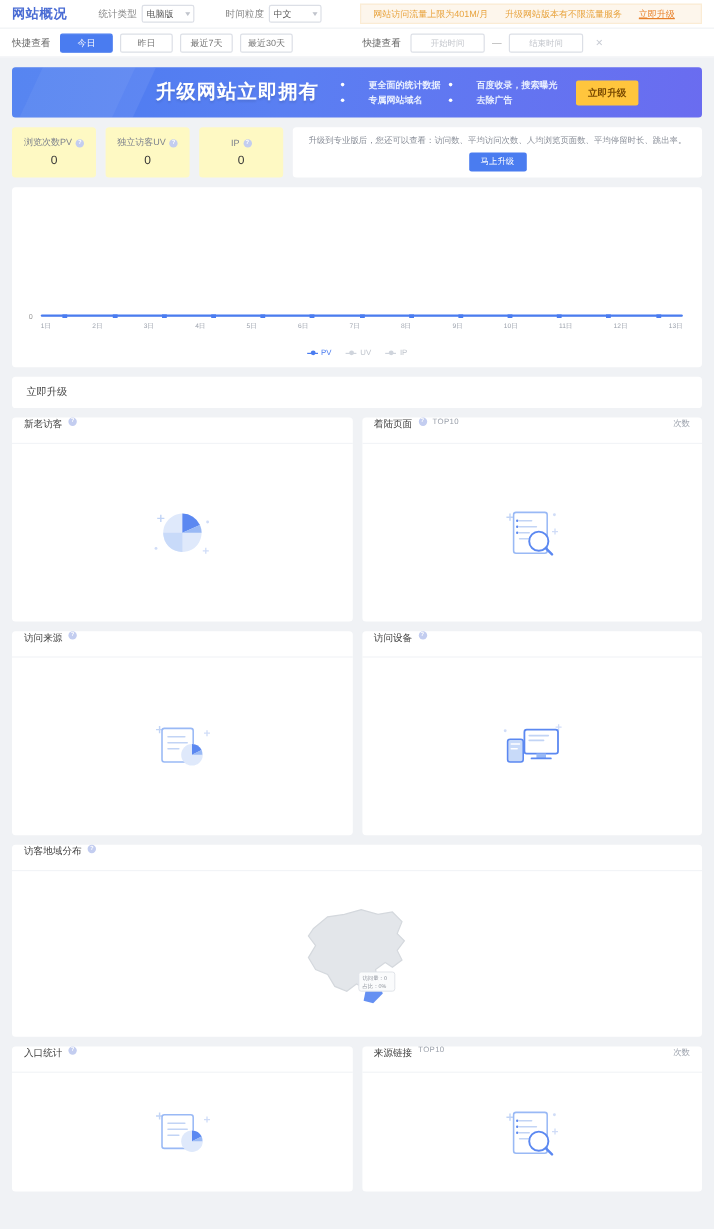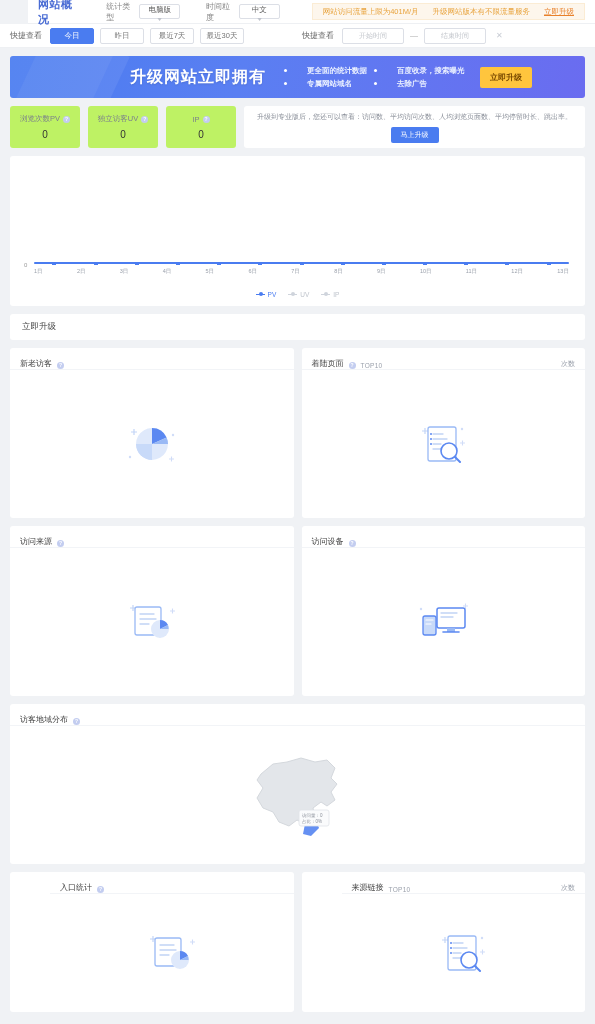--- a/index.html
+++ b/index.html
@@ -9,29 +9,29 @@
     font-family: "Liberation Sans", "DejaVu Sans", sans-serif;
     font-size: 11px;
     color: #333;
     overflow: hidden;
   }
   .page { width: 595px; height: 1024px; position: relative; }
 
   
   .topbar {
     background: #fff; height: 24px; display: flex; align-items: center;
-    padding: 0 10px; gap: 26px; border-bottom: 1px solid #eef0f3; margin-left: 28px;
+    padding: 0 10px; gap: 26px; border-bottom: 1px solid #eef0f3;
   }
   .page-title { color: #4a6cd4; font-size: 11px; font-weight: bold; letter-spacing: .5px; }
   .fld { display: flex; align-items: center; gap: 4px; }
   .fld-label { color: #888; font-size: 8px; }
   .select {
     width: 44px; height: 15px; border: 1px solid #dcdfe6; border-radius: 2px;
     background: #fff; display: flex; align-items: center; justify-content: space-between;
-    padding: 0 3px; font-size: 7.5px; color: #5a5a5a; flex-direction: column;
+    padding: 0 3px; font-size: 7.5px; color: #5a5a5a;
   }
   .caret { color: #c0c4cc; font-size: 6px; transform: scaleX(1.4); }
   .promo-strip {
     margin-left: 6px; background: #fdf6ec; border: 1px solid #fbecd4;
     height: 17px; display: flex; align-items: center; gap: 14px;
     padding: 0 10px; flex: 1;
   }
   .promo-text { color: #e8a33d; font-size: 7.5px; white-space: nowrap; text-align: center; }
   .promo-link { color: #e8802a; font-size: 7.5px; text-decoration: underline; white-space: nowrap; }
 
@@ -87,21 +87,21 @@
   .dot { width: 3px; height: 3px; border-radius: 50%; background: #fff; display: inline-block; }
   .banner-btn {
     position: relative; margin-left: 10px; background: #ffc53d; color: #7a4a00;
     font-size: 8px; font-weight: bold; border-radius: 2px;
     padding: 5px 10px; white-space: nowrap;
   }
 
   
   .statrow { display: flex; gap: 8px; margin-top: 8px; }
   .statcard {
-    width: 70px; height: 42px; background: #bef264; border-radius: 3px;
+    width: 70px; height: 42px; background: #fef9c3; border-radius: 3px;
     display: flex; flex-direction: column; align-items: center; justify-content: center; gap: 5px;
   }
   .stat-label { font-size: 7.5px; color: #7a7f8c; display: flex; align-items: center; gap: 3px; }
   .info-icon {
     width: 7px; height: 7px; border-radius: 50%; background: #c3cdf0; color: #fff;
     font-size: 5px; line-height: 7px; text-align: center; font-weight: bold;
   }
   .stat-value { font-size: 10px; color: #333; }
   .upsell {
     flex: 1; background: #fff; border-radius: 3px;
@@ -151,23 +151,23 @@
     background: #fff; border-radius: 3px; margin-top: 8px; height: 26px;
     display: flex; align-items: center; padding: 0 12px;
     font-size: 8.5px; color: #444;
   }
 
   
   .grid { display: flex; gap: 8px; margin-top: 8px; }
   .card { background: #fff; border-radius: 3px; flex: 1; display: flex; flex-direction: column; }
   .card.tall { height: 170px; }
   .card.map { height: 160px; }
-  .card.bottom { height: 140px; padding-left: 40px; }
+  .card.bottom { height: 121px; }
   .card-head {
-    height: 22px; display: flex; align-items: flex-end; gap: 5px;
+    height: 22px; display: flex; align-items: flex-start; gap: 5px;
     padding: 0 10px; border-bottom: 1px solid #f2f4f7;
   }
   .card-title { font-size: 8px; color: #3c3c3c; }
   .card-tag { font-size: 6.5px; color: #9aa0ab; letter-spacing: .3px; }
   .card-right { margin-left: auto; font-size: 7px; color: #9aa0ab; }
   .card-body { flex: 1; display: flex; align-items: center; justify-content: center; }
 
   
   .ph { opacity: .9; }
   .sparkle { fill: #bcd0f5; }

